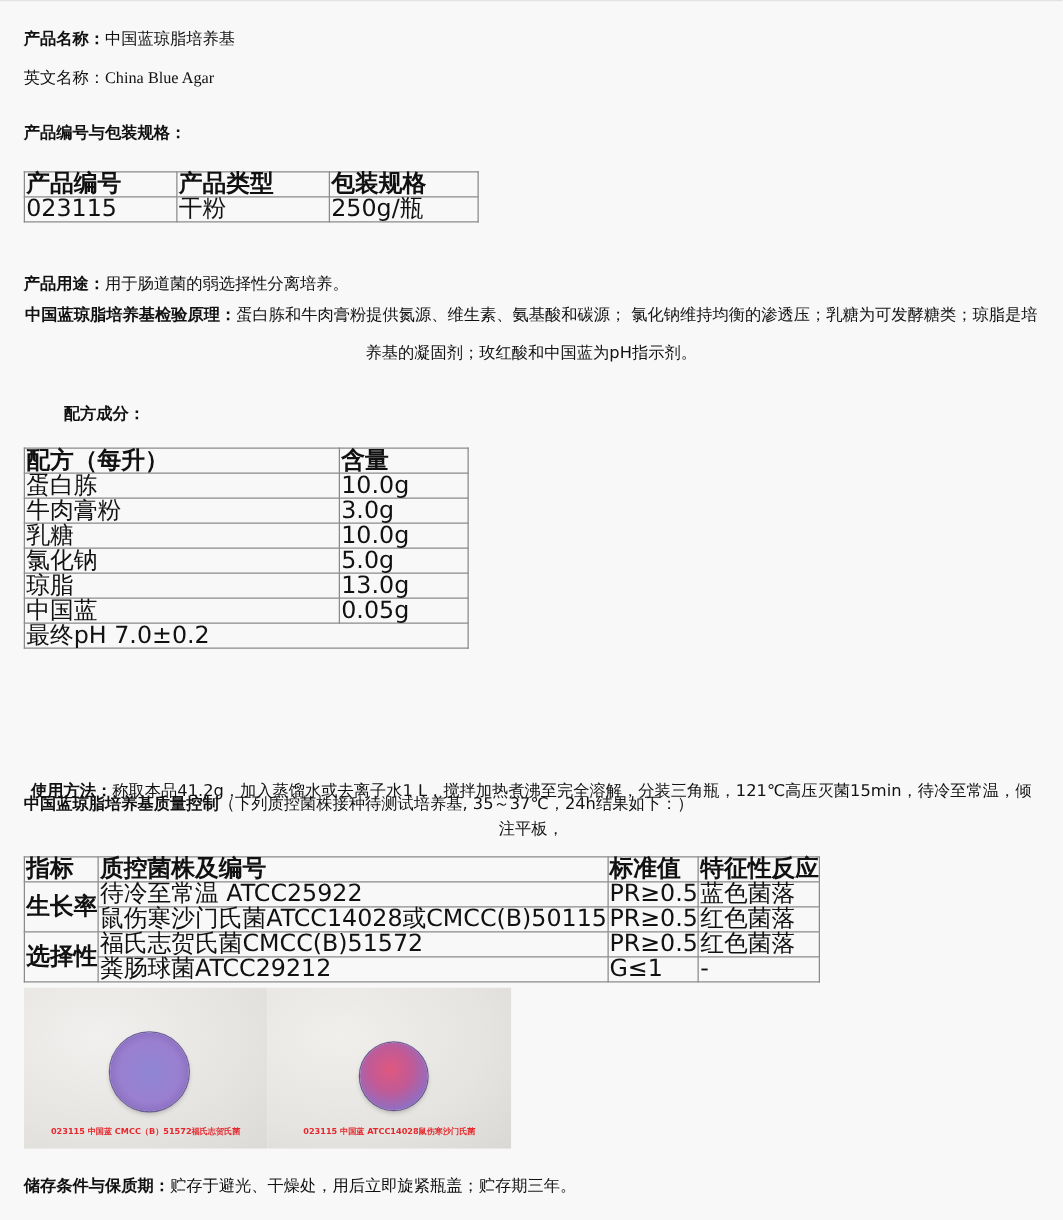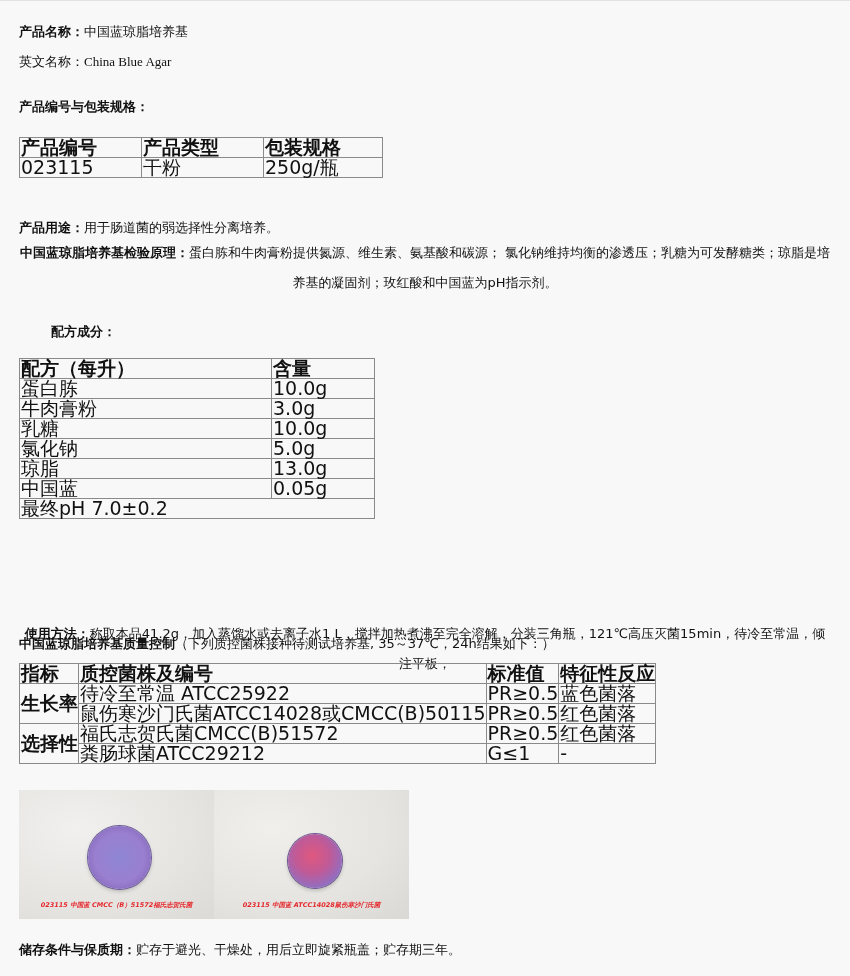--- a/index.html
+++ b/index.html
@@ -86,21 +86,21 @@
   <tr>
         <td colspan="2">最终pH 7.0±0.2</td>
       </tr>
 </tbody>
   </table>
 
 <p class="p wrap" style="top:582px;margin-top:36px;"><span class="b">使用方法：</span><span>称取本品41.2g，加入蒸馏水或去离子水1 L，搅拌加热煮沸至完全溶解，分装三角瓶，121℃高压灭菌15min，待冷至常温，倾注平板，</span></p>
 
 <p class="p" style="top:634px;"><span class="b">中国蓝琼脂培养基质量控制</span><span>（下列质控菌株接种待测试培养基, 35～37℃，24h结果如下：）</span></p>
 
-<table style="top:662px; width:535px;">
+<table style="top:684px; width:535px;">
   <tbody>
       <tr>
     <th style="width:56px">指标</th>
     <th style="width:387px">质控菌株及编号</th>
     <th style="width:64px">标准值</th>
     <th>特征性反应</th>
   </tr>
   <tr>
     <td rowspan="2" class="b">生长率</td>
     <td>待冷至常温 ATCC25922</td>
@@ -119,21 +119,21 @@
     <td>红色菌落</td>
   </tr>
   <tr>
     <td>粪肠球菌ATCC29212</td>
     <td>G≤1</td>
     <td>-</td>
   </tr>
 </tbody>
   </table>
 
-<div class="imgbox" style="left:19px; width:390px;font-style:italic;">
+<div class="imgbox" style="left:19px; width:390px;">
   <div class="photo" style="left:0; background: radial-gradient(ellipse at 30% 30%, #f1f0ee 0%, #e6e4e1 60%, #dcdad6 100%);">
     <div class="plate" style="left:69px; top:36px; width:63px; height:63px; background: radial-gradient(circle at 50% 50%, #8e86d4 0%, #9a7fcf 55%, #7a5fb5 95%); box-shadow: 0 0 0 1px #6b5c9a, 0 2px 4px rgba(0,0,0,0.25);"></div>
     <div class="cap" style="top:111px;">023115 中国蓝 CMCC（B）51572福氏志贺氏菌</div>
   </div>
   <div class="photo" style="left:195px; background: radial-gradient(ellipse at 30% 30%, #f0efec 0%, #e6e4e0 60%, #dad8d4 100%);">
     <div class="plate" style="left:74px; top:44px; width:54px; height:54px; background: radial-gradient(circle at 45% 40%, #e0587f 0%, #c05a96 40%, #8f6fc4 75%, #7a62b3 100%); box-shadow: 0 0 0 1px #6a5690, 0 2px 4px rgba(0,0,0,0.25);"></div>
     <div class="cap" style="top:111px;">023115 中国蓝 ATCC14028鼠伤寒沙门氏菌</div>
   </div>
 </div>
 

